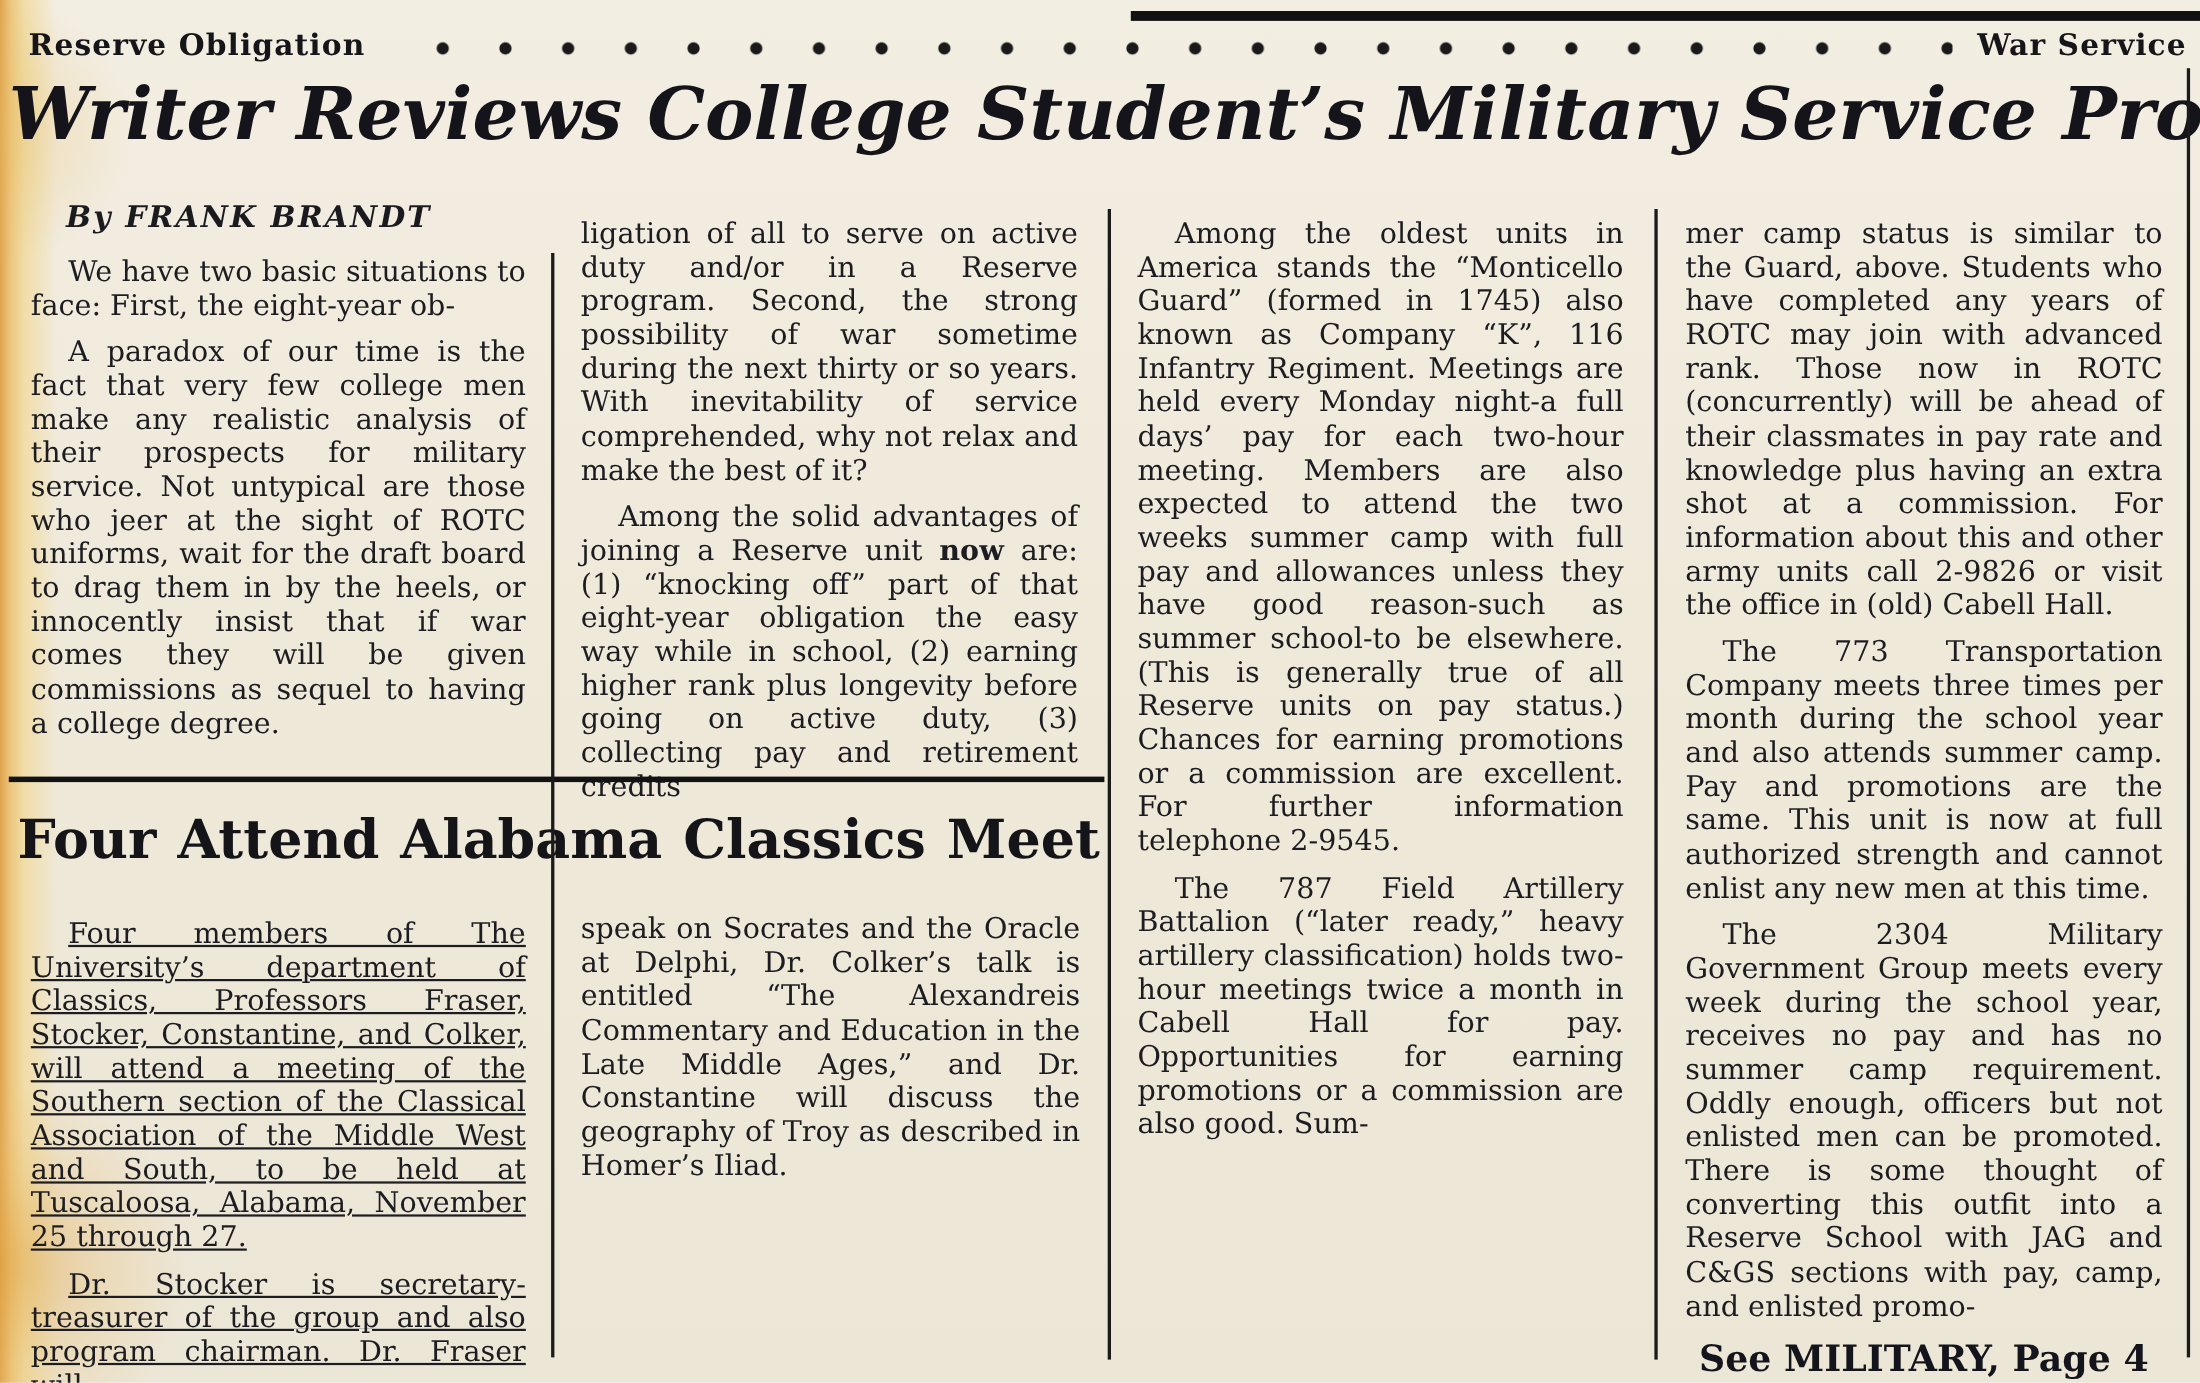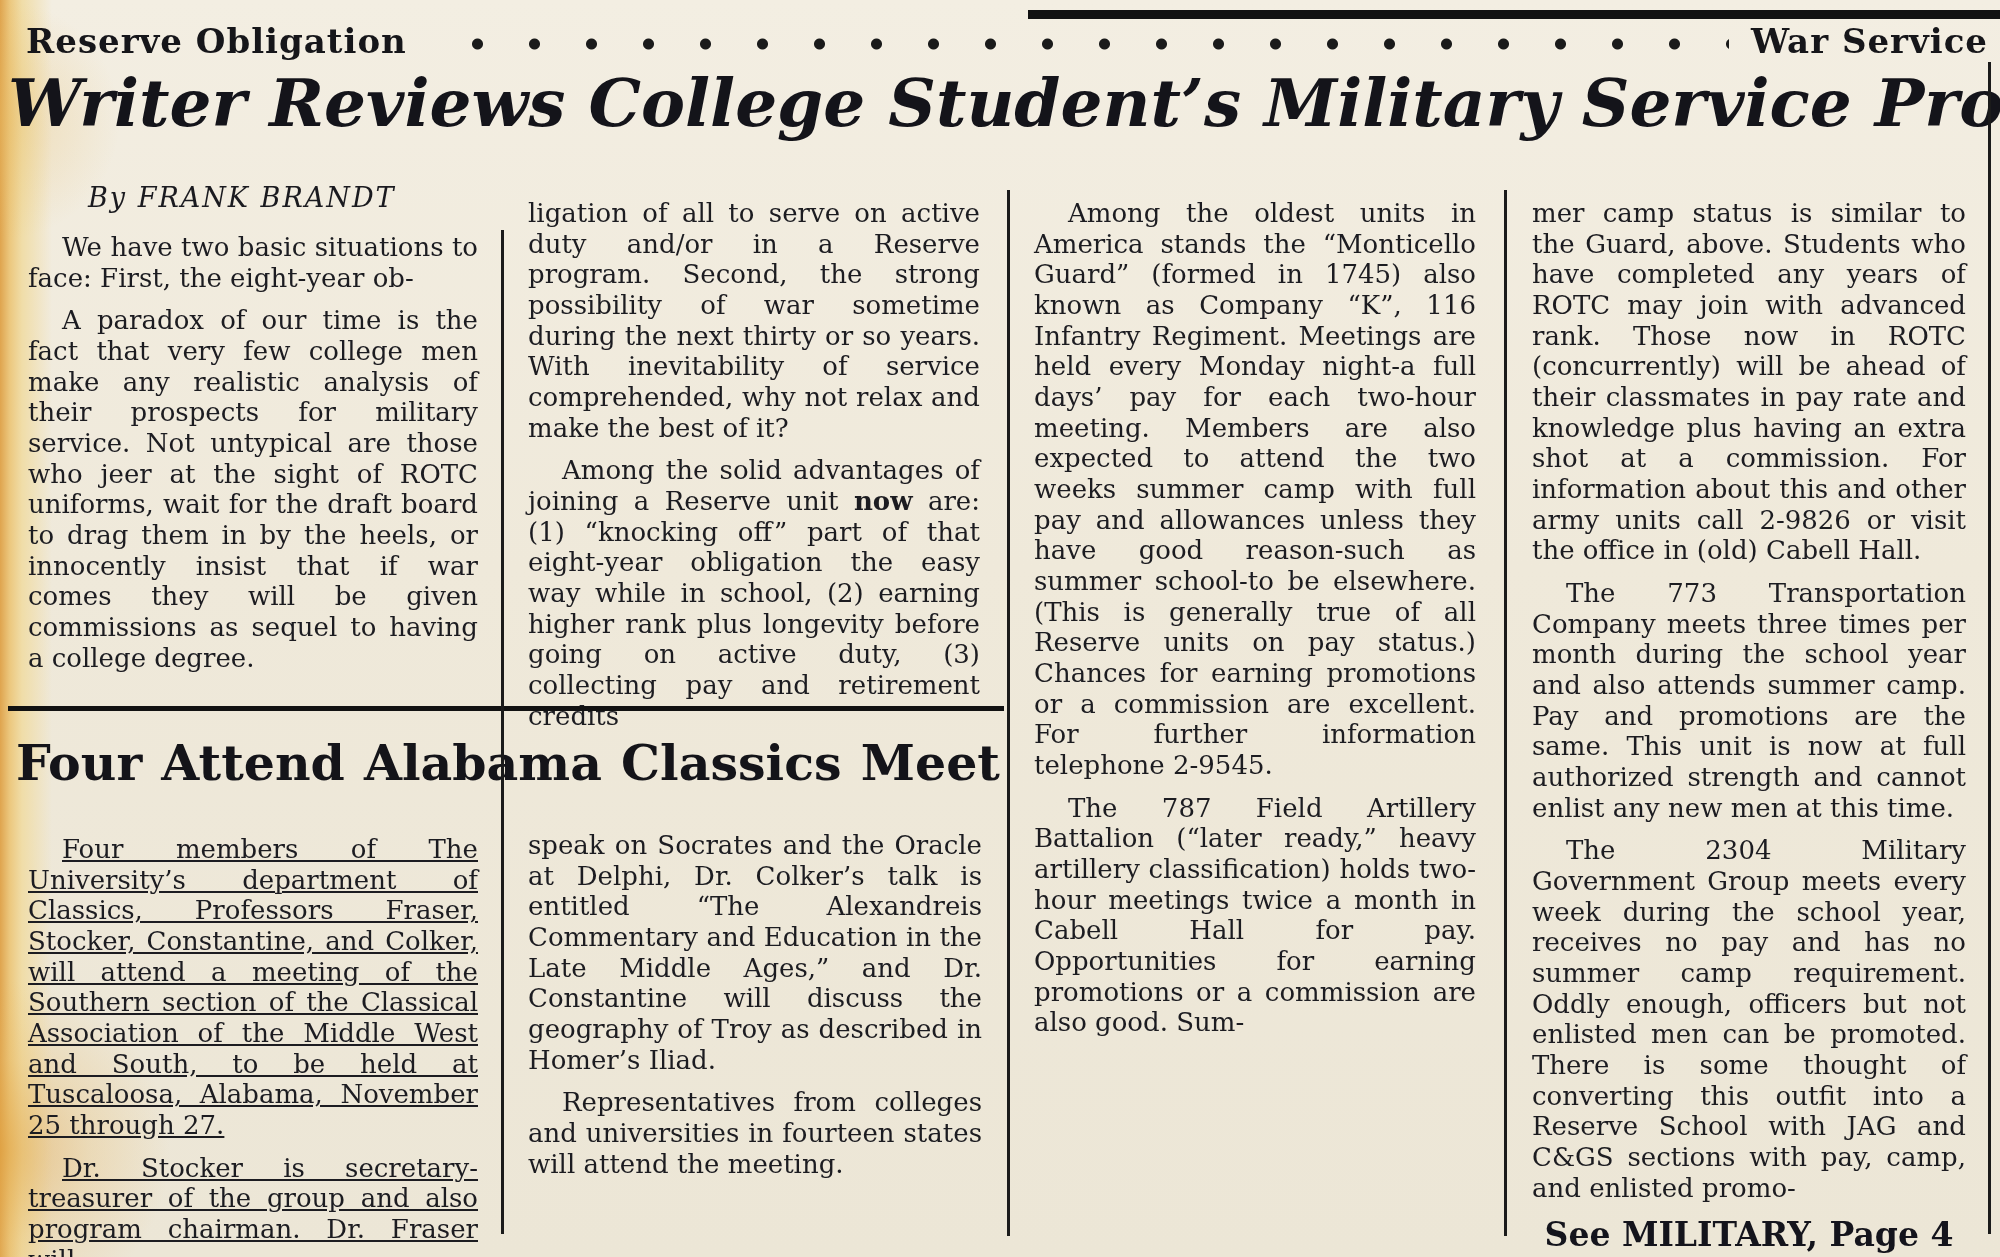--- a/index.html
+++ b/index.html
@@ -13,41 +13,41 @@
       linear-gradient(90deg, #dfa44e 0px, #ecc87f 10px, #f0dda8 22px, rgba(240,221,168,0) 52px),
       linear-gradient(180deg, #f3eee2 0%, #efe9da 45%, #ece6d6 100%);
     font-family:"DejaVu Serif","Liberation Serif",serif;
     color:#1c1c21;
   }
   .kicker-row{
     position:absolute;left:26px;right:12px;top:14px;height:54px;
     display:flex;align-items:center;
   }
   .kicker{
-    font-weight:bold;font-size:34px;letter-spacing:1px;color:#16161a;
+    font-weight:bold;font-size:27px;letter-spacing:1px;color:#16161a;
     white-space:nowrap;
   }
   .kicker-dots{
     flex:1;height:100%;margin:6px 22px 0 34px;
     background-image:radial-gradient(circle, #1a1a1a 5px, rgba(0,0,0,0) 6px);
     background-size:57px 16px;
     background-repeat:repeat-x;
     background-position:8px center;
   }
   .headline{
     position:absolute;left:8px;right:10px;top:64px;
     font-size:66px;font-weight:bold;font-style:italic;
     color:#14141a;
     text-align:justify;text-align-last:justify;
     white-space:nowrap;
     letter-spacing:0px;
   }
   .byline{
-    font-weight:normal;font-style:italic;font-size:27px;letter-spacing:2px;
-    margin:0 0 18px 72px;color:#1a1a1f;
+    font-weight:bold;font-style:italic;font-size:27px;letter-spacing:2px;
+    margin:0 0 18px 44px;color:#1a1a1f;
     white-space:nowrap;
   }
   .col{
     position:absolute;
     font-size:26px;line-height:1.18;
     text-align:justify;
   }
   .col p{margin:12px;text-indent:34px;}
   .col p.no-indent{text-indent:0;}
   .see-line{
@@ -121,21 +121,20 @@
 
   <div class="a2-headline">Four Attend Alabama Classics Meet</div>
 
   <div class="col" id="a2colA">
       <p>Four members of The University’s department of Classics, Professors Fraser, Stocker, Constantine, and Colker, will attend a meeting of the Southern section of the Classical Association of the Middle West and South, to be held at Tuscaloosa, Alabama, November 25 through 27.</p>
       <p>Dr. Stocker is secretary-treasurer of the group and also program chairman. Dr. Fraser will</p>
     </div>
 
   <div class="col" id="a2colB">
       <p class="no-indent">speak on Socrates and the Oracle at Delphi, Dr. Colker’s talk is entitled “The Alexandreis Commentary and Education in the Late Middle Ages,” and Dr. Constantine will discuss the geography of Troy as described in Homer’s Iliad.</p>
-      <p>Representatives from colleges and universities in fourteen states will attend the meeting.</p>
     </div>
 
   <div class="vrule" id="vrule-1"></div>
   <div class="vrule" id="vrule-2"></div>
   <div class="vrule" id="vrule-3"></div>
   <div class="vrule" id="vrule-right"></div>
 
 </div>
 
 </body></html>

